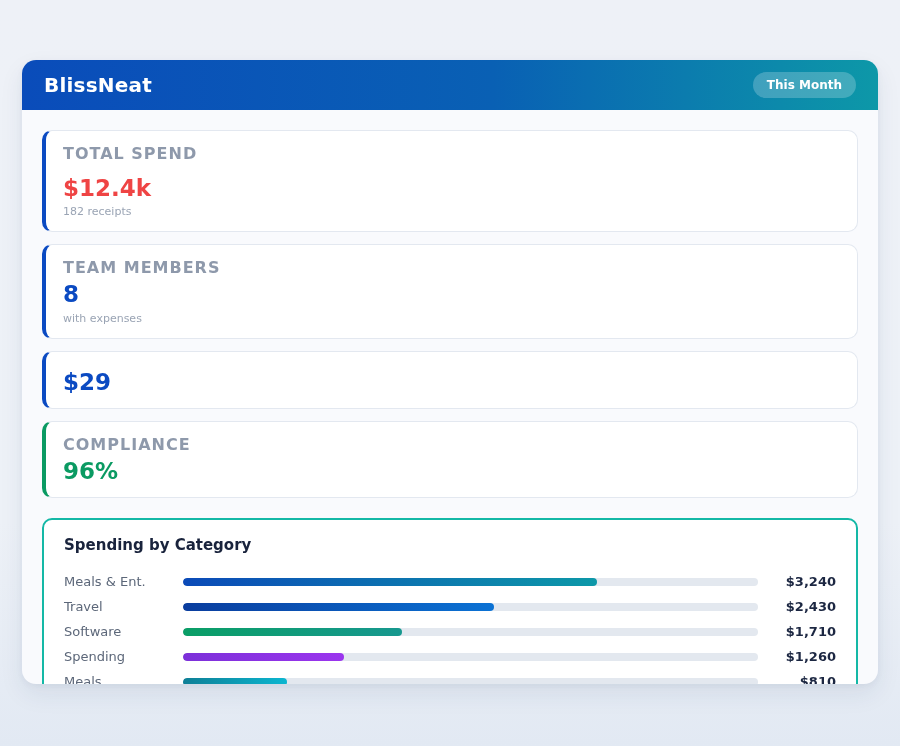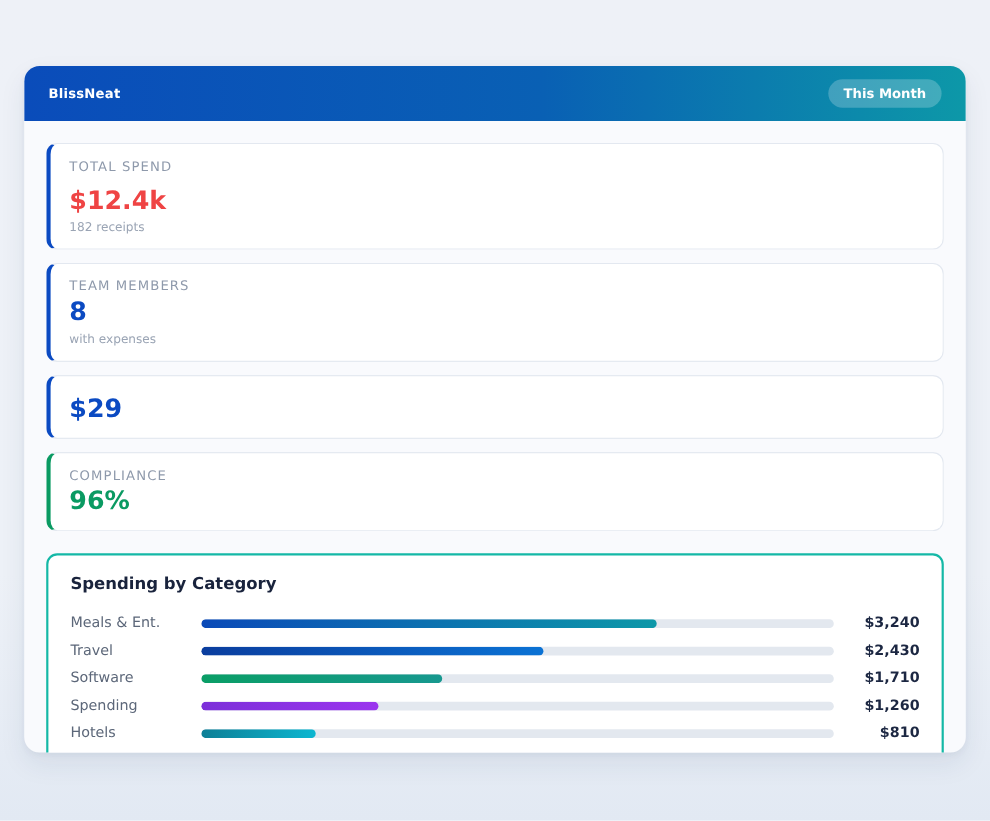--- a/index.html
+++ b/index.html
@@ -21,21 +21,21 @@
   .app-header {
     height: 50px;
     background: linear-gradient(90deg, #0a4cba 0%, #0960b4 55%, #0d98a8 100%);
     display: flex;
     align-items: center;
     justify-content: space-between;
     padding: 0 22px 0 22px;
   }
   .app-title {
     color: #ffffff;
-    font-size: 12px;
+    font-size: 20px;
     font-weight: bold;
     letter-spacing: 0.2px;
   }
   .period-badge {
     background: rgba(255,255,255,0.22);
     color: #ffffff;
     font-size: 12px;
     font-weight: bold;
     padding: 6px 14px;
     border-radius: 999px;
@@ -47,22 +47,22 @@
   .stat-card {
     background: #ffffff;
     border: 1px solid #e3e8f0;
     border-left-width: 4px;
     border-left-style: solid;
     border-radius: 10px;
     padding: 13px 17px 13px 17px;
     margin-bottom: 12px;
   }
   .stat-label {
-    font-size: 12px;
-    font-weight: normal;
+    font-size: 16px;
+    font-weight: bold;
     letter-spacing: 1px;
     color: #8e99ab;
     text-transform: uppercase;
   }
   .stat-value {
     font-size: 23px;
     font-weight: bold;
     margin-top: 5px;
     line-height: 1.1;
   }
@@ -164,21 +164,21 @@
             <div class="cat-value">$1,710</div>
           </div>
           <div class="chart-row">
             <div class="cat-label">Spending</div>
             <div class="bar-track" style="background: rgb(227, 232, 239);">
               <div class="bar-fill" style="width: 28%; background: linear-gradient(90deg, rgb(124, 48, 217), rgb(155, 53, 238));"></div>
             </div>
             <div class="cat-value">$1,260</div>
           </div>
           <div class="chart-row">
-            <div class="cat-label">Hotels</div>
+            <div class="cat-label">Meals</div>
             <div class="bar-track" style="background: rgb(227, 232, 239);">
               <div class="bar-fill" style="width: 18%; background: linear-gradient(90deg, rgb(14, 127, 150), rgb(12, 182, 208));"></div>
             </div>
             <div class="cat-value">$810</div>
           </div>
         </div>
     </div>
   </div>
 </div>
 

